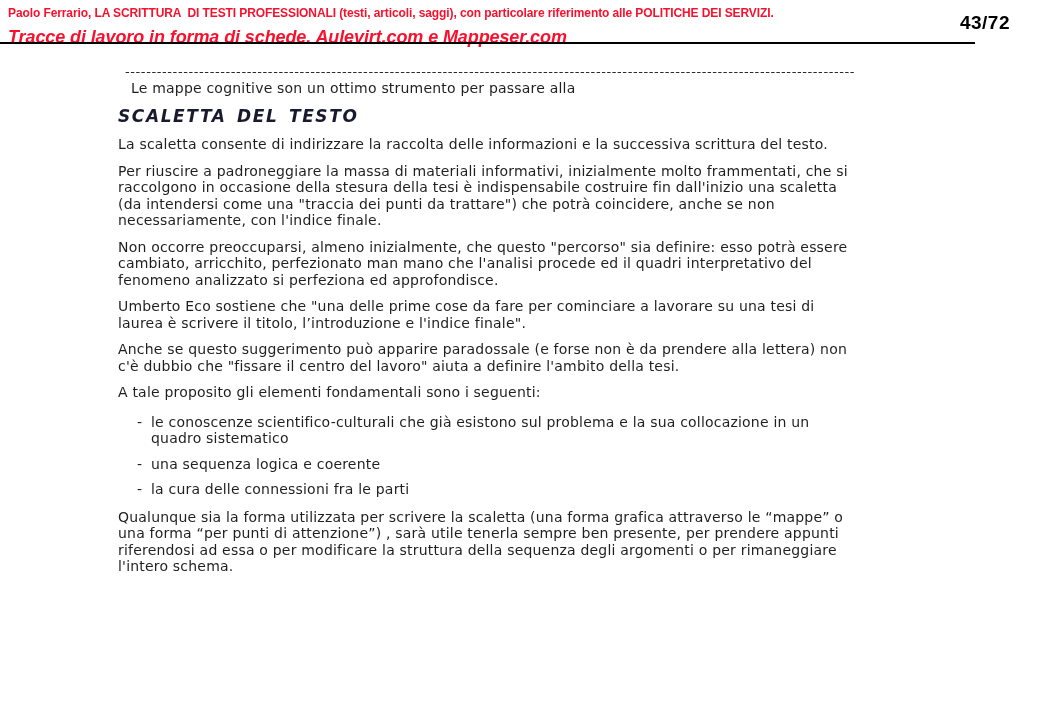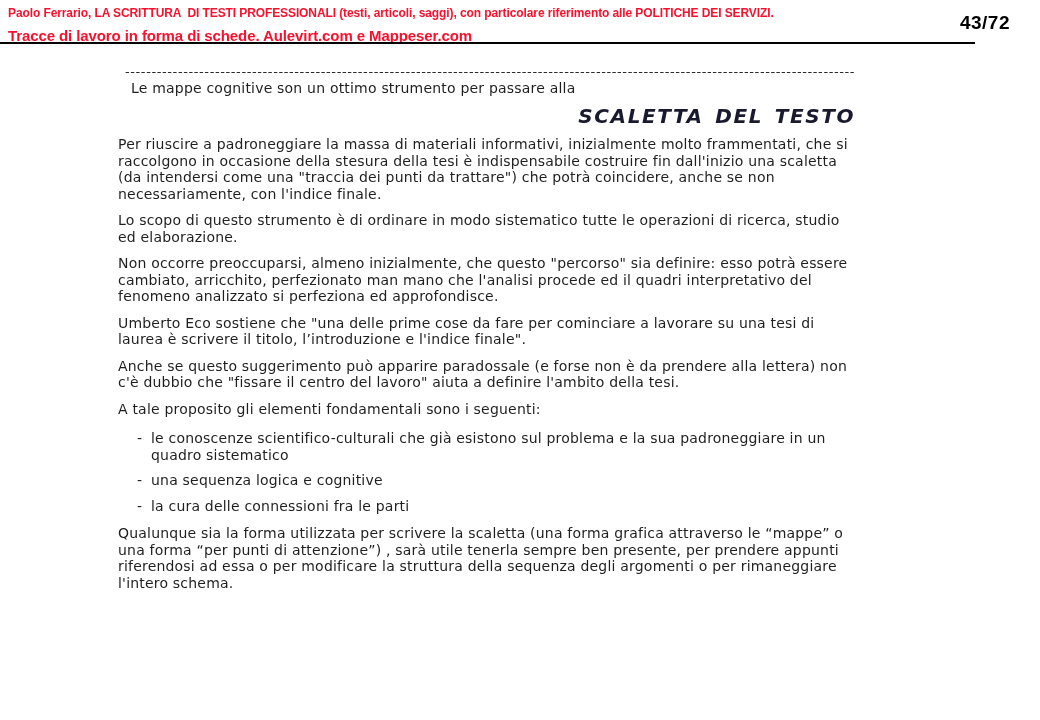--- a/index.html
+++ b/index.html
@@ -32,23 +32,24 @@
     font-size: 12px;
     letter-spacing: -0.1px;
     white-space: pre;
   }
   .header-line-2 {
     position: absolute;
     left: 8px; top: 27px;
     color: #f8112d;
     font-family: "Liberation Sans", sans-serif;
     font-weight: bold;
-    font-size: 15px;
+    font-size: 18px;
     letter-spacing: -0.1px;
     white-space: pre;
+    font-style: italic;
   }
   .page-number {
     position: absolute;
     right: 30px; top: 12px;
     color: #000000;
     font-family: "Liberation Sans", sans-serif;
     font-weight: bold;
     font-size: 19px;
     letter-spacing: 0.5px;
   }
@@ -80,22 +81,22 @@
     letter-spacing: 0.6px;
     white-space: nowrap;
     overflow: hidden;
     color: #2a2a2a;
   }
   .intro-line {
     margin: 1px 0 0 13px;
   }
   .doc-title {
     margin: 11px 0 12px 0;
-    text-align: right;
-    font-size: 20px;
+    text-align: left;
+    font-size: 17px;
     font-weight: bold;
     font-style: italic;
     letter-spacing: 1.6px;
     color: #1a1a2e;
     word-spacing: 3px;
   }
   .doc p.para {
     margin: 0 0 10px 0;
   }
   .bullet-list {
@@ -124,35 +125,35 @@
   <div class="header-line-2">Tracce di lavoro in forma di schede. Aulevirt.com e Mappeser.com</div>
   <div class="page-number">43/72</div>
   <div class="header-rule"></div>
 </header>
 
 <main class="doc">
   <div class="dashed-divider">------------------------------------------------------------------------------------------------------------------------------------------------------------</div>
   <p class="intro-line">Le mappe cognitive son un ottimo strumento per passare alla</p>
   <h1 class="doc-title">SCALETTA DEL TESTO</h1>
 
+  <p class="para">La scaletta consente di indirizzare la raccolta delle informazioni e la successiva scrittura del testo.</p>
   <p class="para">Per riuscire a padroneggiare la massa di materiali informativi, inizialmente molto frammentati, che si raccolgono in occasione della stesura della tesi è indispensabile costruire fin dall'inizio una scaletta (da intendersi come una "traccia dei punti da trattare") che potrà coincidere, anche se non necessariamente, con l'indice finale.</p>
-  <p class="para">Lo scopo di questo strumento è di ordinare in modo sistematico tutte le operazioni di ricerca, studio ed elaborazione.</p>
   <p class="para">Non occorre preoccuparsi, almeno inizialmente, che questo "percorso" sia definire: esso potrà essere cambiato, arricchito, perfezionato man mano che l'analisi procede ed il quadri interpretativo del fenomeno analizzato si perfeziona ed approfondisce.</p>
   <p class="para">Umberto Eco sostiene che "una delle prime cose da fare per cominciare a lavorare su una tesi di laurea è scrivere il titolo, l’introduzione e l'indice finale".</p>
   <p class="para">Anche se questo suggerimento può apparire paradossale (e forse non è da prendere alla lettera) non c'è dubbio che "fissare il centro del lavoro" aiuta a definire l'ambito della tesi.</p>
   <p class="para">A tale proposito gli elementi fondamentali sono i seguenti:</p>
 
   <div class="bullet-list">
     <div class="bullet-item">
       <span class="bullet-marker">-</span>
-      <span class="bullet-text">le conoscenze scientifico-culturali che già esistono sul problema e la sua padroneggiare in un quadro sistematico</span>
+      <span class="bullet-text">le conoscenze scientifico-culturali che già esistono sul problema e la sua collocazione in un quadro sistematico</span>
     </div>
     <div class="bullet-item">
       <span class="bullet-marker">-</span>
-      <span class="bullet-text">una sequenza logica e cognitive</span>
+      <span class="bullet-text">una sequenza logica e coerente</span>
     </div>
     <div class="bullet-item">
       <span class="bullet-marker">-</span>
       <span class="bullet-text">la cura delle connessioni fra le parti</span>
     </div>
   </div>
 
   <p class="para closing">Qualunque sia la forma utilizzata per scrivere la scaletta (una forma grafica attraverso le “mappe” o una forma “per punti di attenzione”) , sarà utile tenerla sempre ben presente, per prendere appunti riferendosi ad essa o per modificare la struttura della sequenza degli argomenti o per rimaneggiare l'intero schema.</p>
 </main>
 

